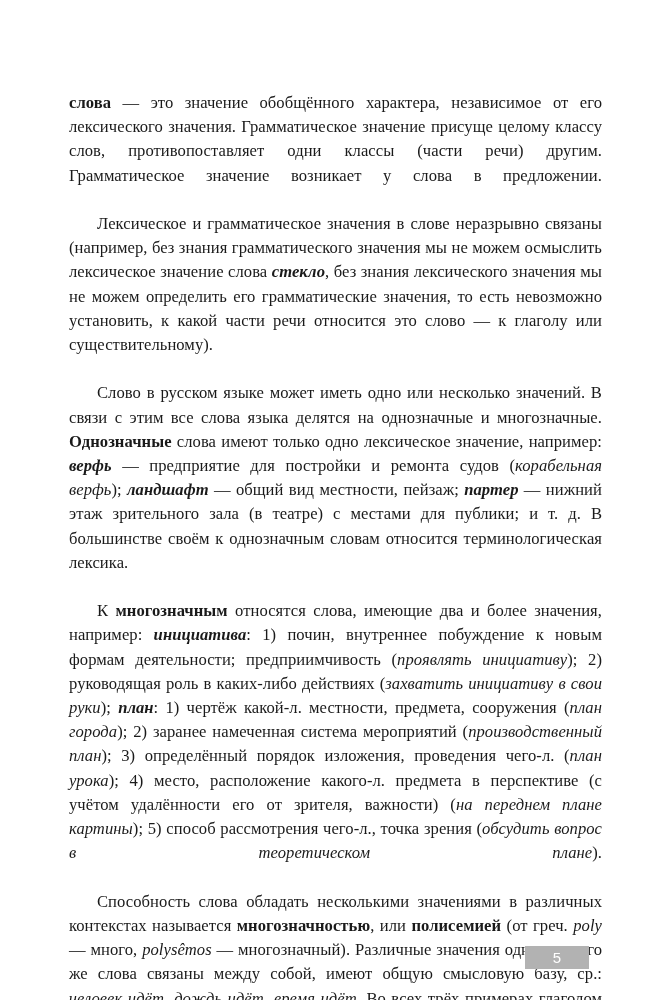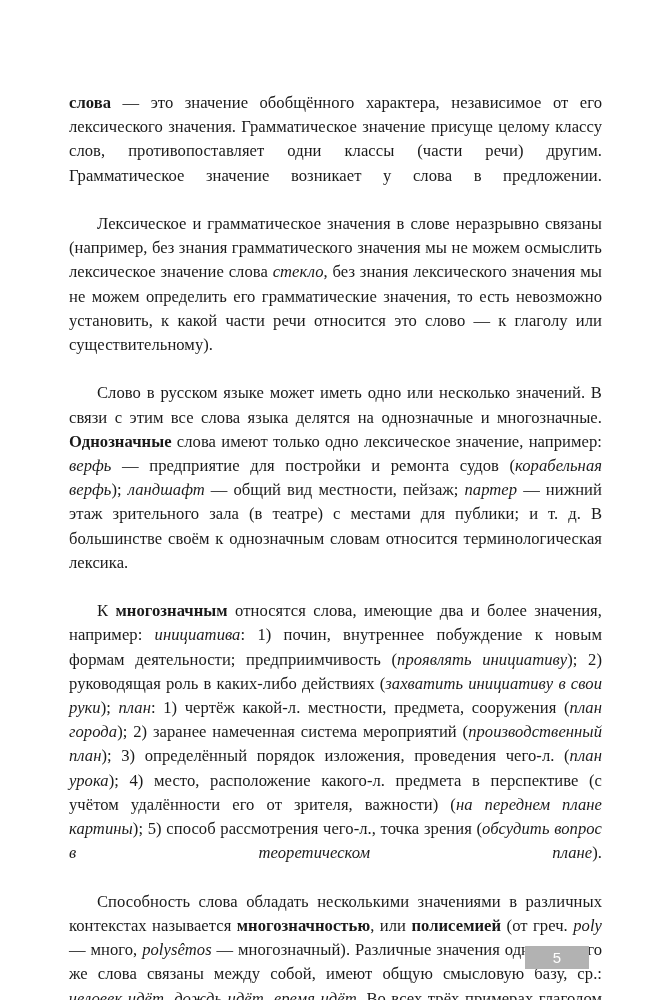--- a/index.html
+++ b/index.html
@@ -58,21 +58,21 @@
     width: 100%;
   }
 
   b.bold {
     font-weight: 700;
   }
   i.ital {
     font-style: italic;
   }
   b.bi {
-    font-weight: 400;
+    font-weight: 700;
     font-style: italic;
   }
 
   #page-number-badge {
     position: absolute;
     left: 518px;
     top: 911px;
     width: 64px;
     height: 23px;
     background: #b2b2b2;

